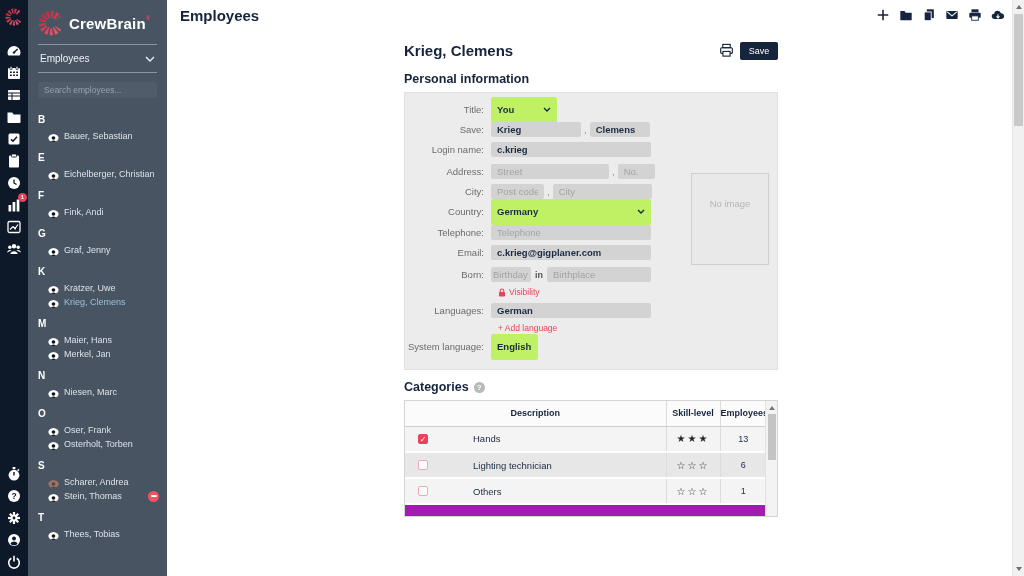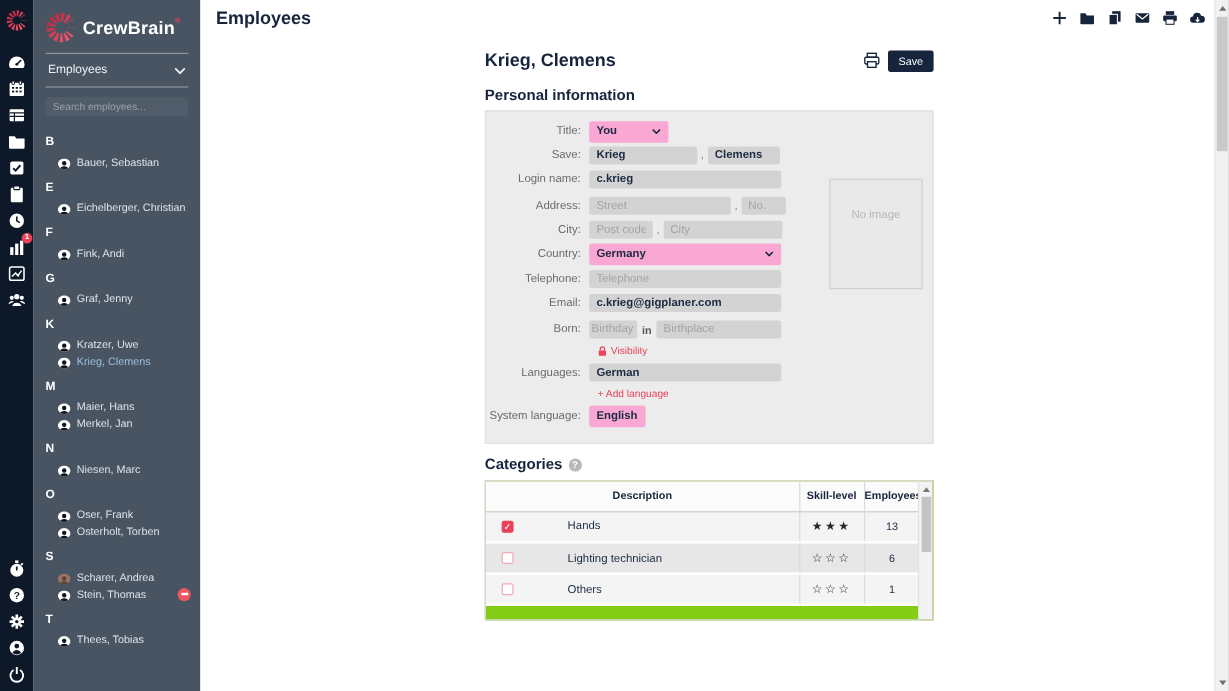--- a/index.html
+++ b/index.html
@@ -58,29 +58,29 @@
   .panel { position:relative; background:#ececec; border:1px solid #e0e0e0; width:374px; padding:9px 0 10px 0; }
   .frow { display:flex; align-items:center; height:15px; margin-bottom:5px; }
   .frow.gap7 { margin-top:7px; }
   .frow.gap6 { margin-top:6px; }
   .flabel { width:86px; text-align:right; font-size:9.5px; color:#6b6b6b; padding-right:7px; flex:0 0 86px; }
   .fin { height:15px; background:#d3d3d3; border:none; border-radius:2px; font-size:9.5px; color:#1b2a41;
          font-weight:bold; padding:0 6px; font-family:"Liberation Sans",sans-serif; outline:none; }
   .fin::placeholder { color:#a3a3a3; font-weight:normal; }
   .sep { color:#888; font-size:9.5px; margin:0 3px; }
   .inword { color:#555; font-size:9px; font-weight:bold; margin:0 4px; }
-  .fselect { height:18px; background:#f9a8d4; border-radius:2px; display:flex; align-items:center;
+  .fselect { height:26px; background:#bef264; border-radius:2px; display:flex; align-items:center;
              justify-content:space-between; padding:0 6px; cursor:pointer; }
   .fselect span { font-size:9.5px; color:#1b2a41; font-weight:bold; }
   .rlink { display:flex; align-items:center; gap:3px; margin:1px 0 6px 93px; color:#e8435a; font-size:8.5px; cursor:pointer; height:10px; }
-  .no-image { position:absolute; left:286px; top:56px; width:78px; height:92px; background:#e9e9e9;
+  .no-image { position:absolute; left:286px; top:80px; width:78px; height:92px; background:#e9e9e9;
               border:1px solid #cfcfcf; text-align:center; padding-top:24px; color:#b5b5b5; font-size:9.5px; }
 
   
-  .table-wrap { position:relative; width:374px; height:117px; background:#84cc16; border:1px solid #d5d5d5; overflow:hidden; margin-top:4px; }
+  .table-wrap { position:relative; width:374px; height:117px; background:#a21caf; border:1px solid #d5d5d5; overflow:hidden; margin-top:4px; }
   table.cats { border-collapse:collapse; width:361px; table-layout:fixed; }
   table.cats th { height:25px; font-size:9px; color:#16243c; background:#fbfbfb; border-bottom:1px solid #cfcfcf; }
   table.cats th, table.cats td { border-left:1px solid #dcdcdc; }
   table.cats th:first-child, table.cats td:first-child { border-left:none; }
   table.cats td { height:26px; border-bottom:2px solid #fff; }
   table.cats tr.odd td { background:#f4f4f4; }
   table.cats tr.even td { background:#e7e7e7; }
   td.desc { padding-left:13px; }
   .desc-inner { display:flex; align-items:center; gap:9px; }
   .desc-inner .dlabel { font-size:9.5px; color:#1b2a41;padding-left:36px; }

